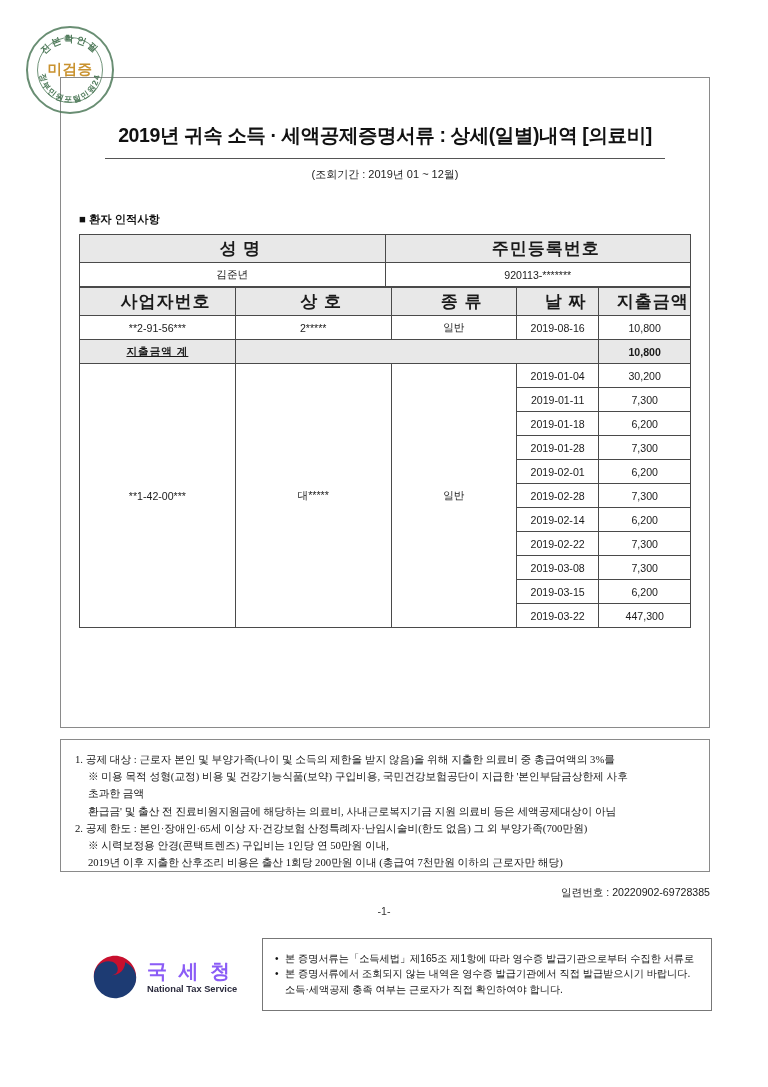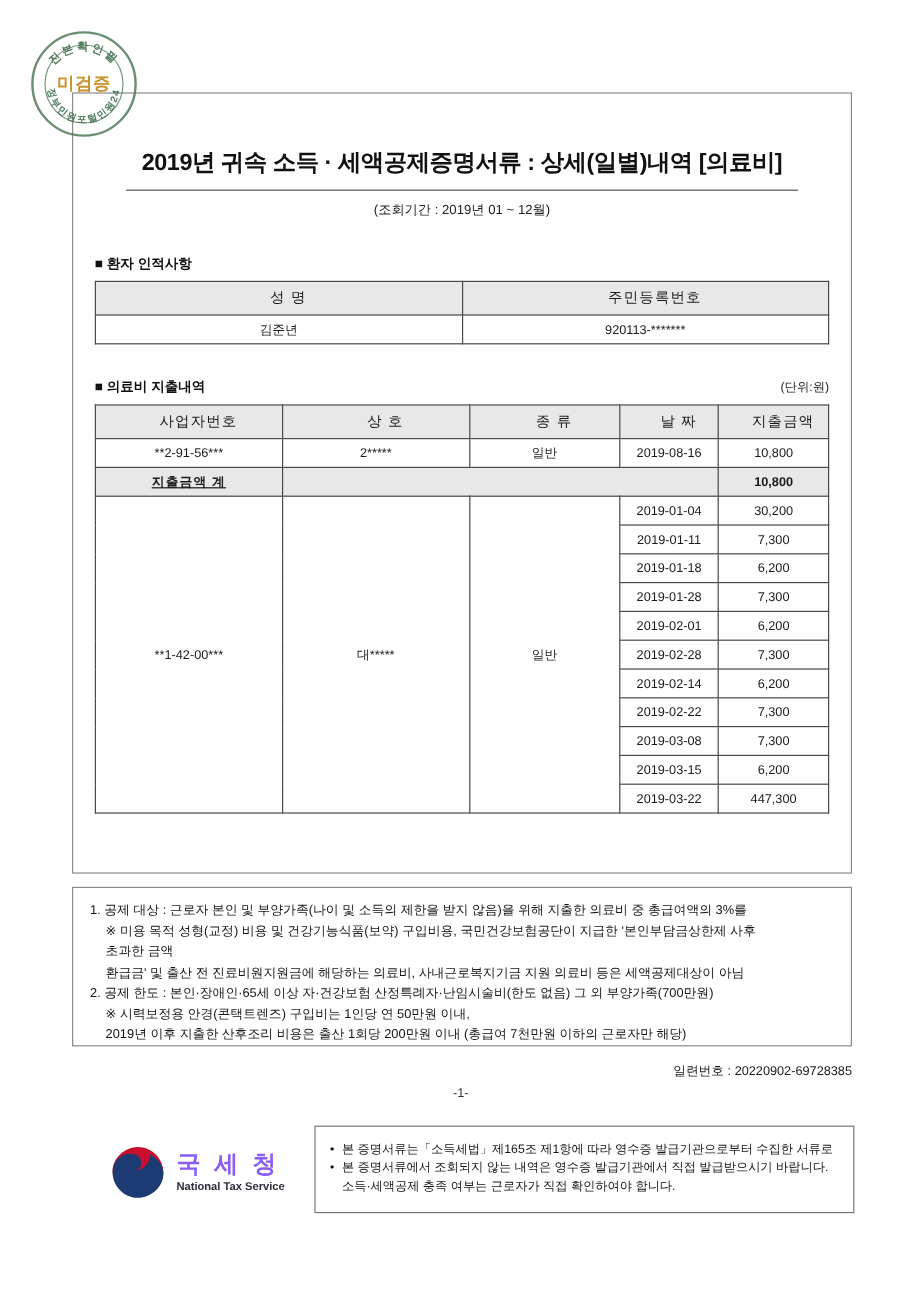--- a/index.html
+++ b/index.html
@@ -123,22 +123,22 @@
   }
   table.grid th, table.grid td {
     border: 1px solid #4a4a4a;
     font-size: 10.6px;
     padding: 0;
     height: 23px;
     color: #1a1a1a;
   }
   table.grid th {
     background: #e8e8e8;
-    font-weight: 400;
-    font-size: 12px;
+    font-weight: 700;
+    font-size: 17px;
     height: 27px;
     letter-spacing: 1px;
     padding-left: 16px;
   }
   .th-person { font-size: 11.8px; letter-spacing: 3px; }
   td.c { text-align: center; }
   td.r { text-align: center; padding-right: 8px; }
   .row-total td {
     background: #e8e8e8;
     font-weight: 700;
@@ -152,20 +152,21 @@
     position: absolute;
     left: 60px;
     top: 739px;
     width: 650px;
     height: 133px;
     border: 1px solid #8a8a8a;
     box-sizing: border-box;
     background: #fff;
     z-index: 10;
     padding: 11px 14px 0 14px;
+    font-family: Liberation Serif, serif;
   }
   .note-item {
     font-size: 10.7px;
     line-height: 16.2px;
     color: #141414;
     margin-bottom: 1px;
   }
   .note-hang { padding-left: 13px; }
 
   
@@ -281,24 +282,20 @@
       <th class="th-person">성 명</th>
       <th class="th-person">주민등록번호</th>
     </tr>
     <tr>
       <td class="c">김준년</td>
       <td class="c">920113-*******</td>
     </tr>
   </tbody>
     </table>
 
-  <div class="section-row">
-    <div class="section-label">■ 의료비 지출내역</div>
-    <div class="unit-note">(단위:원)</div>
-  </div>
 
   <table class="grid">
     <colgroup>
       <col style="width:25.5%">
         <col style="width:25.5%">
         <col style="width:20.5%">
       <col style="width:13.5%">
         <col style="width:15%">
     </colgroup>
     <tbody>

